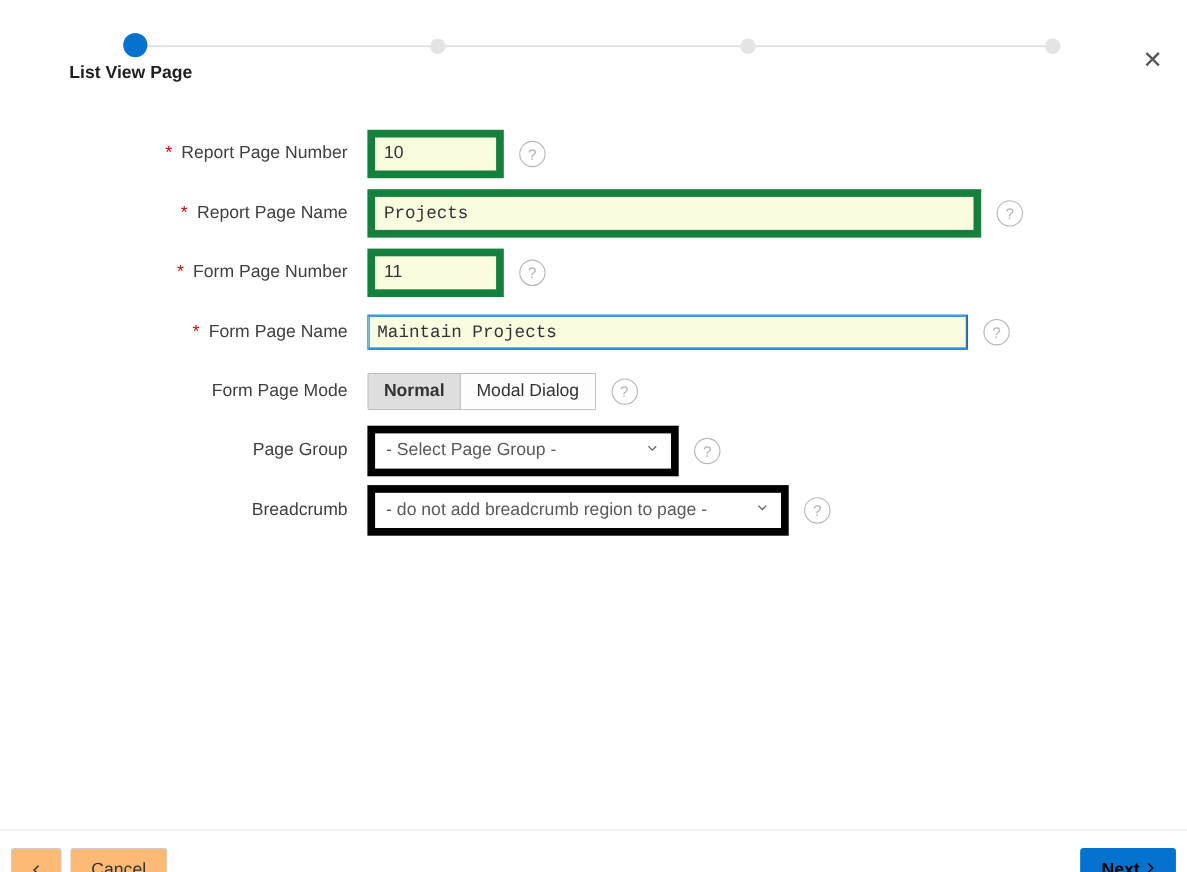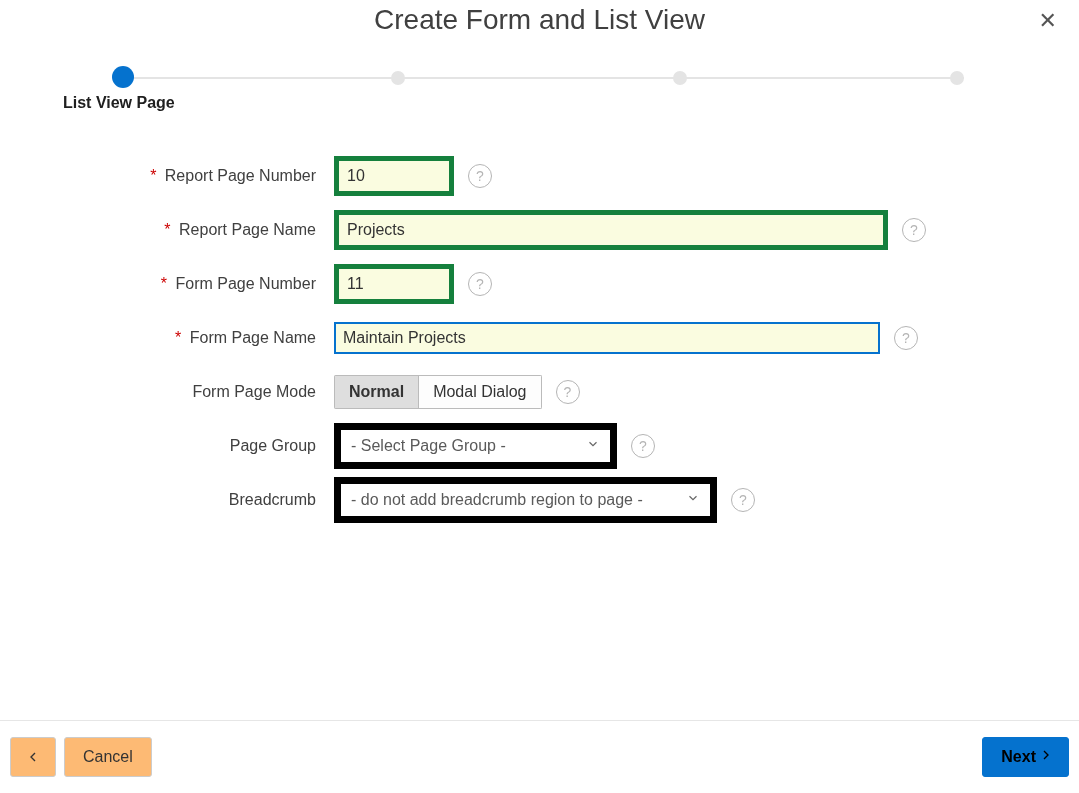--- a/index.html
+++ b/index.html
@@ -23,24 +23,24 @@
   .wizard-lbl { position:absolute; top:24px; font-size:16px; font-weight:700;
                 color:#202020; white-space:nowrap; }
 
   
   .form-body { margin-top:26px; }
   .row { display:flex; align-items:center; height:40px; margin-bottom:14px; }
   .lbl { width:316px; text-align:right; padding-right:18px; font-size:16px;
          color:#404040; }
   .req { color:#cc0000; margin-right:4px; font-size:16px; }
   .ctrl { display:flex; align-items:center; }
-  .txt { height:30px; border:5px solid #15803d; padding:0 8px;
+  .txt { height:30px; border:7px solid #15803d; padding:0 8px;
          font-size:16px; background:#fafce0; color:#333; }
   .txt.small { width:94px; }
-  .txt.wide  { width:528px; }
+  .txt.wide  { width:528px;font-family:Liberation Mono, monospace; }
   .txt.focus { border:1px solid #0572CE; box-shadow:0 0 0 1px #0572CE inset; }
   .help { width:22px; height:22px; border:1.5px solid #b5b5b5; border-radius:50%;
           color:#b5b5b5; font-size:14px; display:flex; align-items:center;
           justify-content:center; margin-left:14px; cursor:pointer; }
 
   
   .seg { display:flex; border-radius:2px; overflow:hidden; }
   .seg-btn { height:32px; padding:0 14px; font-size:16px; border:1px solid #bbbbbb;
              background:#fdfdfd; color:#333; display:flex; align-items:center;
              cursor:pointer; }
@@ -70,21 +70,20 @@
                  font-weight:700; padding:0 14px 0 18px; }
   .spacer { flex:1; }
   .btn .arrow { margin-left:2px; }
   .btn .arrow svg, .btn.icon-only svg { width:16px; height:16px; fill:none;
                                         stroke:currentColor; stroke-width:2; }
 </style>
 </head>
 <body>
 <div class="dialog">
 
-  <div class="title">Create Form and List View</div>
   <div class="close-x">✕</div>
 
   <div class="wizard">
     <div class="wizard-line"></div>
     <div class="wizard-dot active" style="left:-3px"></div>
     <div class="wizard-dot" style="left:calc(33.3% - 7px)"></div>
     <div class="wizard-dot" style="left:calc(66.6% - 7px)"></div>
     <div class="wizard-dot" style="left:calc(100% - 14px)"></div>
     <div class="wizard-lbl" style="left:-52px">List View Page</div>
   </div>

